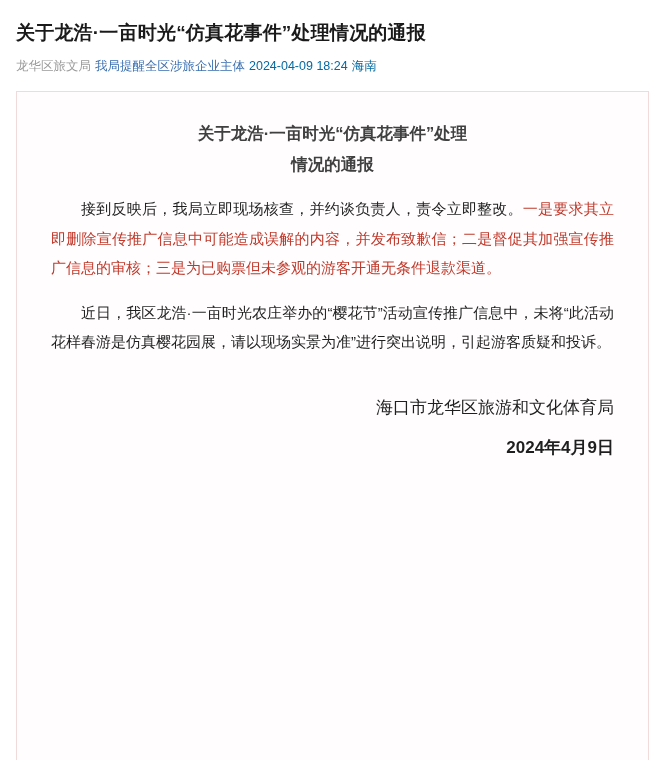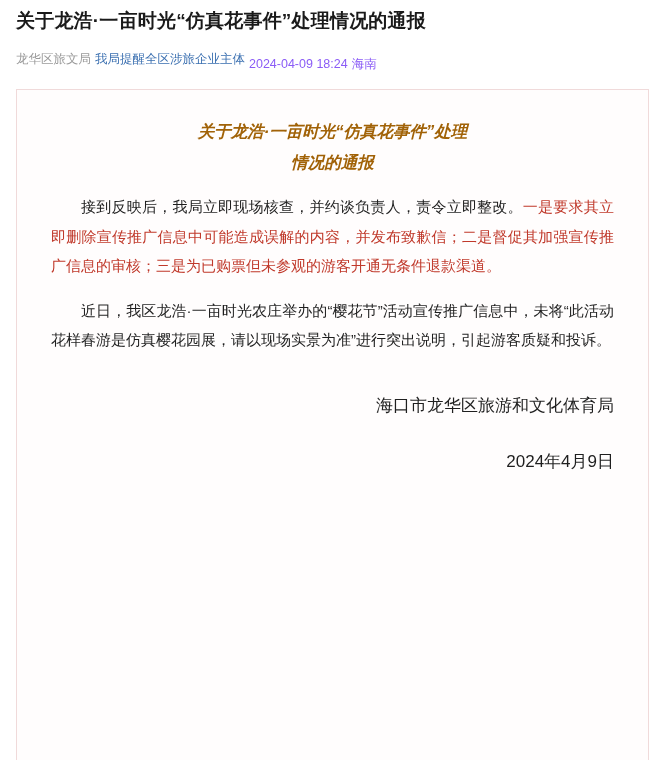--- a/index.html
+++ b/index.html
@@ -11,21 +11,21 @@
     width: 665px;
     height: 760px;
     font-family: "Liberation Sans", sans-serif;
     color: #222;
     overflow: hidden;
   }
   .page {
     width: 665px;
     height: 760px;
     box-sizing: border-box;
-    padding: 4px 14px 0 14px;
+    padding: 16px 14px 0 14px;
     position: relative;
   }
   .headline {
     font-size: 19px;
     font-weight: bold;
     color: #1a1a1a;
     line-height: 1.35;
     letter-spacing: 0.2px;
     margin: 4px 0 12px 2px;
   }
@@ -38,40 +38,38 @@
     margin: 0 0 16px 2px;
   }
   .meta .source-main {
     color: #9a9a9a;
   }
   .meta .source-link {
     color: #3a6fb0;
   }
   .meta .timestamp,
   .meta .location {
-    color: #8b5cf6;
-    margin-top: 10px;
+    color: #0369a1;
   }
   .card {
     border: 1px solid #f0dada;
     background: #fffdfd;
     box-sizing: border-box;
     padding: 26px 34px 30px 34px;
     margin: 0 2px;
     height: 672px;
     position: relative;
   }
   .doc-title {
     text-align: center;
-    color: #a16207;
+    color: #404040;
     font-weight: bold;
     font-size: 16.5px;
     line-height: 1.9;
     margin-bottom: 14px;
-    font-style: italic;
   }
   .doc-title .line2 {
     display: block;
   }
   p.body-par {
     font-size: 15px;
     line-height: 1.95;
     color: #1f1f1f;
     text-indent: 2em;
     margin: 0 0 16px 0;
@@ -81,21 +79,22 @@
     color: #c0392b;
   }
   .signature {
     font-size: 17px;
     line-height: 2;
     color: #1f1f1f;
     text-align: right;
     margin-top: 34px;
   }
   .signature .sig-date {
-    margin-top: 22px;
+    margin-top: 6px;
+    font-weight: bold;
   }
 </style>
 </head>
 <body>
 
 <div class="page">
 
   <h1 class="headline">关于龙浩·一亩时光“仿真花事件”处理情况的通报</h1>
 
   <div class="meta">

